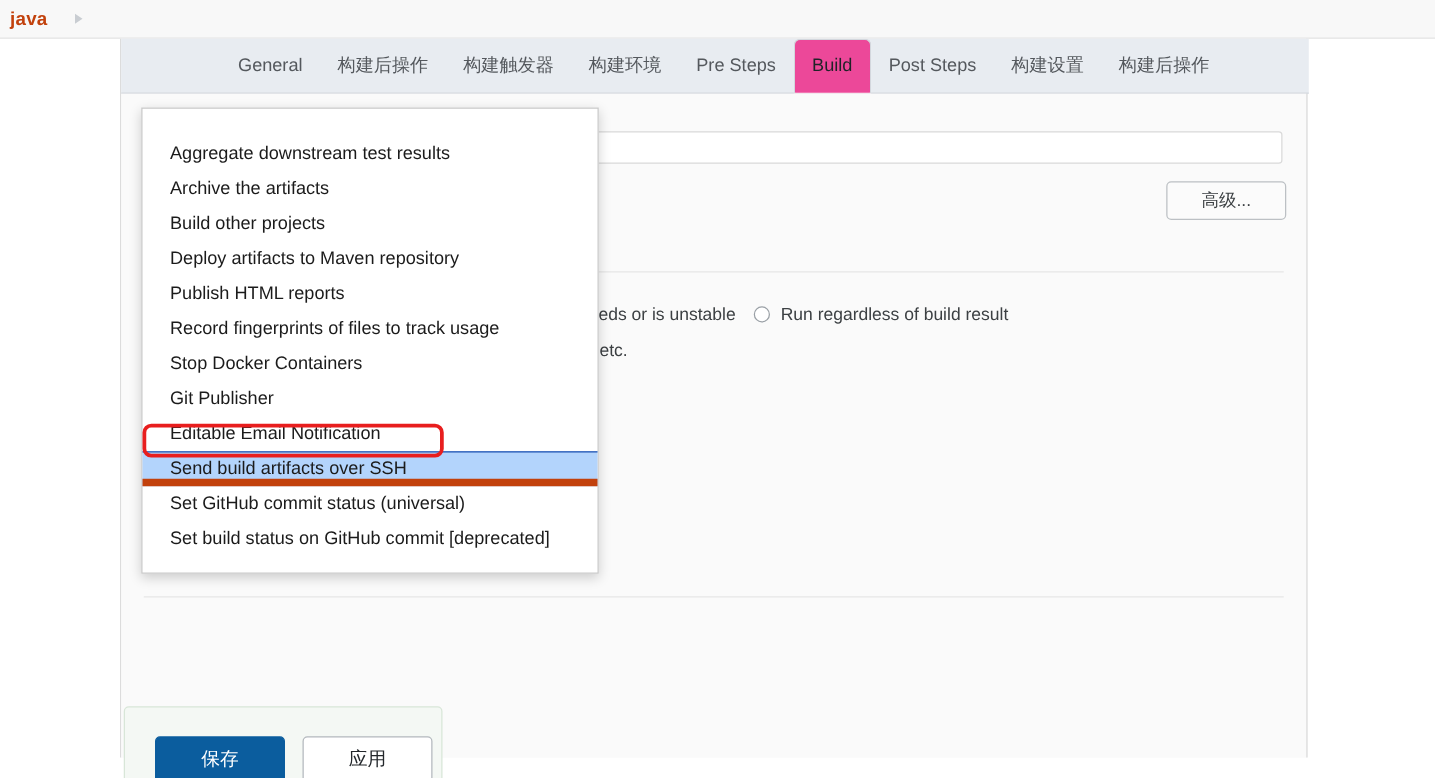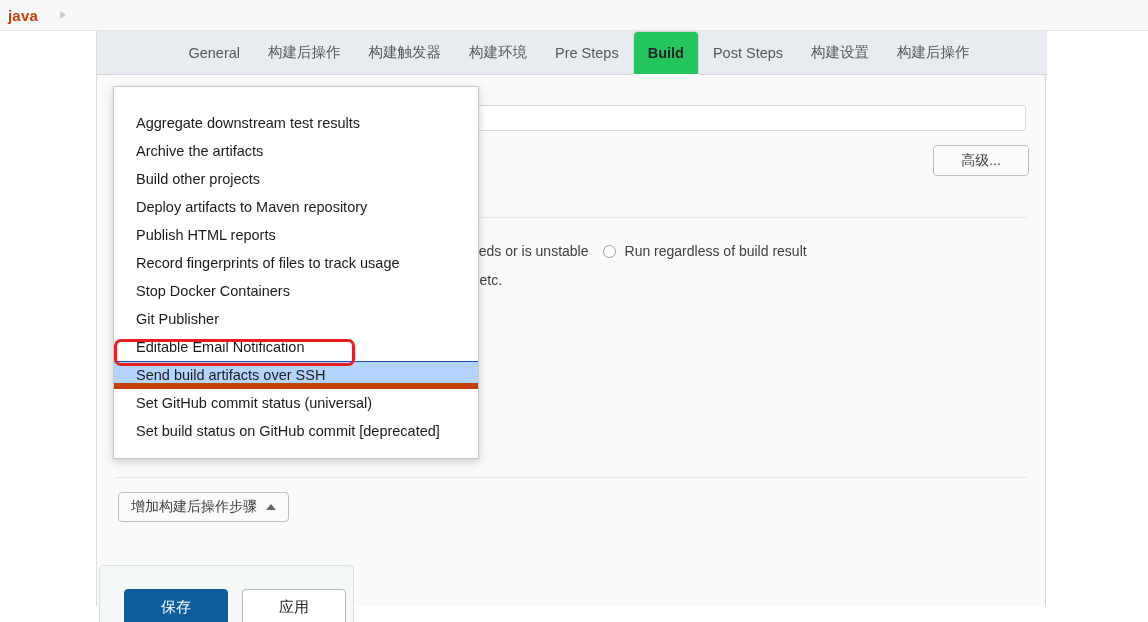--- a/index.html
+++ b/index.html
@@ -49,22 +49,22 @@
     padding-left: 14px;
     justify-content: center;
   }
   .tab {
     font-size: 14.5px; color: #54585d;
     padding: 0 14px; height: 43px;
     display: flex; align-items: center;
     cursor: pointer; white-space: nowrap;
   }
   .tab.active {
-    background: #22c55e;
-    color: #1f2328; font-weight: bold;
+    background: #ec4899;
+    color: #1f2328; font-weight: normal;
     border: 1px solid #d3d7dd;
     border-bottom: 1px solid #ffffff;
     border-radius: 5px 5px 0 0;
     height: 44px; margin-bottom: -1px;
   }
 
   
   #content-area {
     position: absolute; left: 0; top: 44px;
     width: 948px; height: 531px;
@@ -218,24 +218,20 @@
     <div class="cfg-text" id="radio-line">
       <span>cceeds or is unstable</span>
       <span class="radio-circle"></span>
       <span>Run regardless of build result</span>
     </div>
 
     <div class="cfg-text" id="desc-line">ds, etc.</div>
 
     <div class="hr-sep" id="sep-2"></div>
 
-    <div id="add-step-button">
-      <span>增加构建后操作步骤</span>
-      <span class="caret-up"></span>
-    </div>
 
     <div id="submit-bar">
       <div id="save-button">保存</div>
       <div id="apply-button">应用</div>
     </div>
 
   </div>
 </div>
 
 <div id="dropdown-menu">

